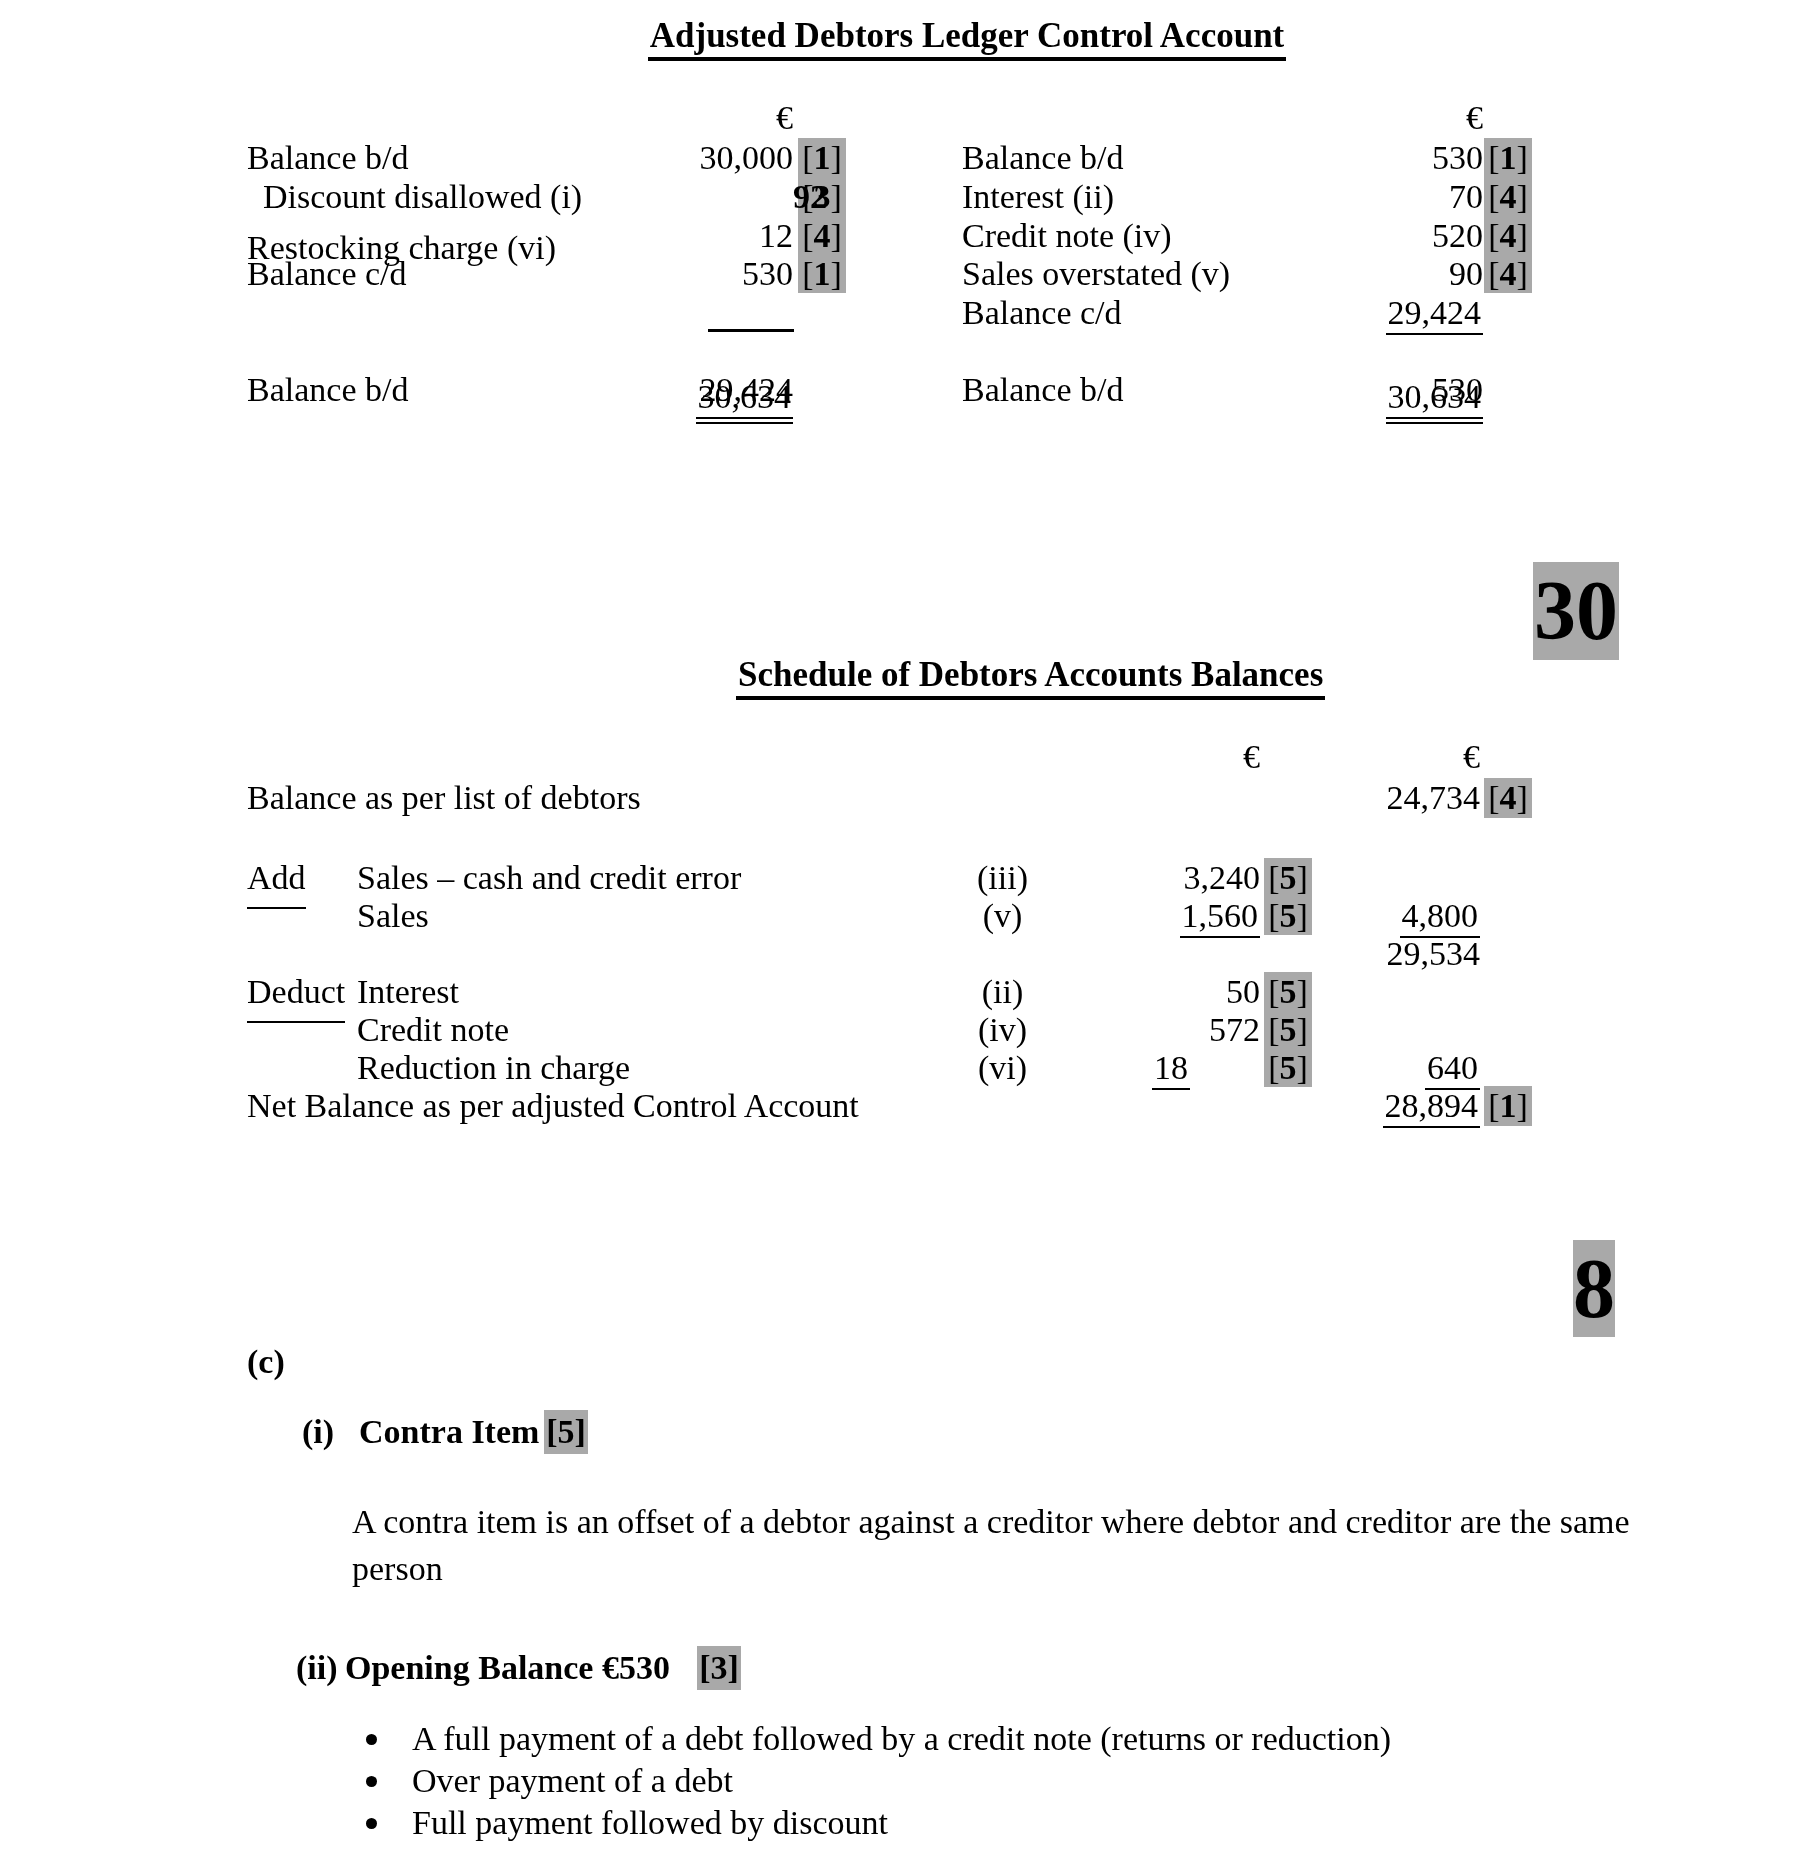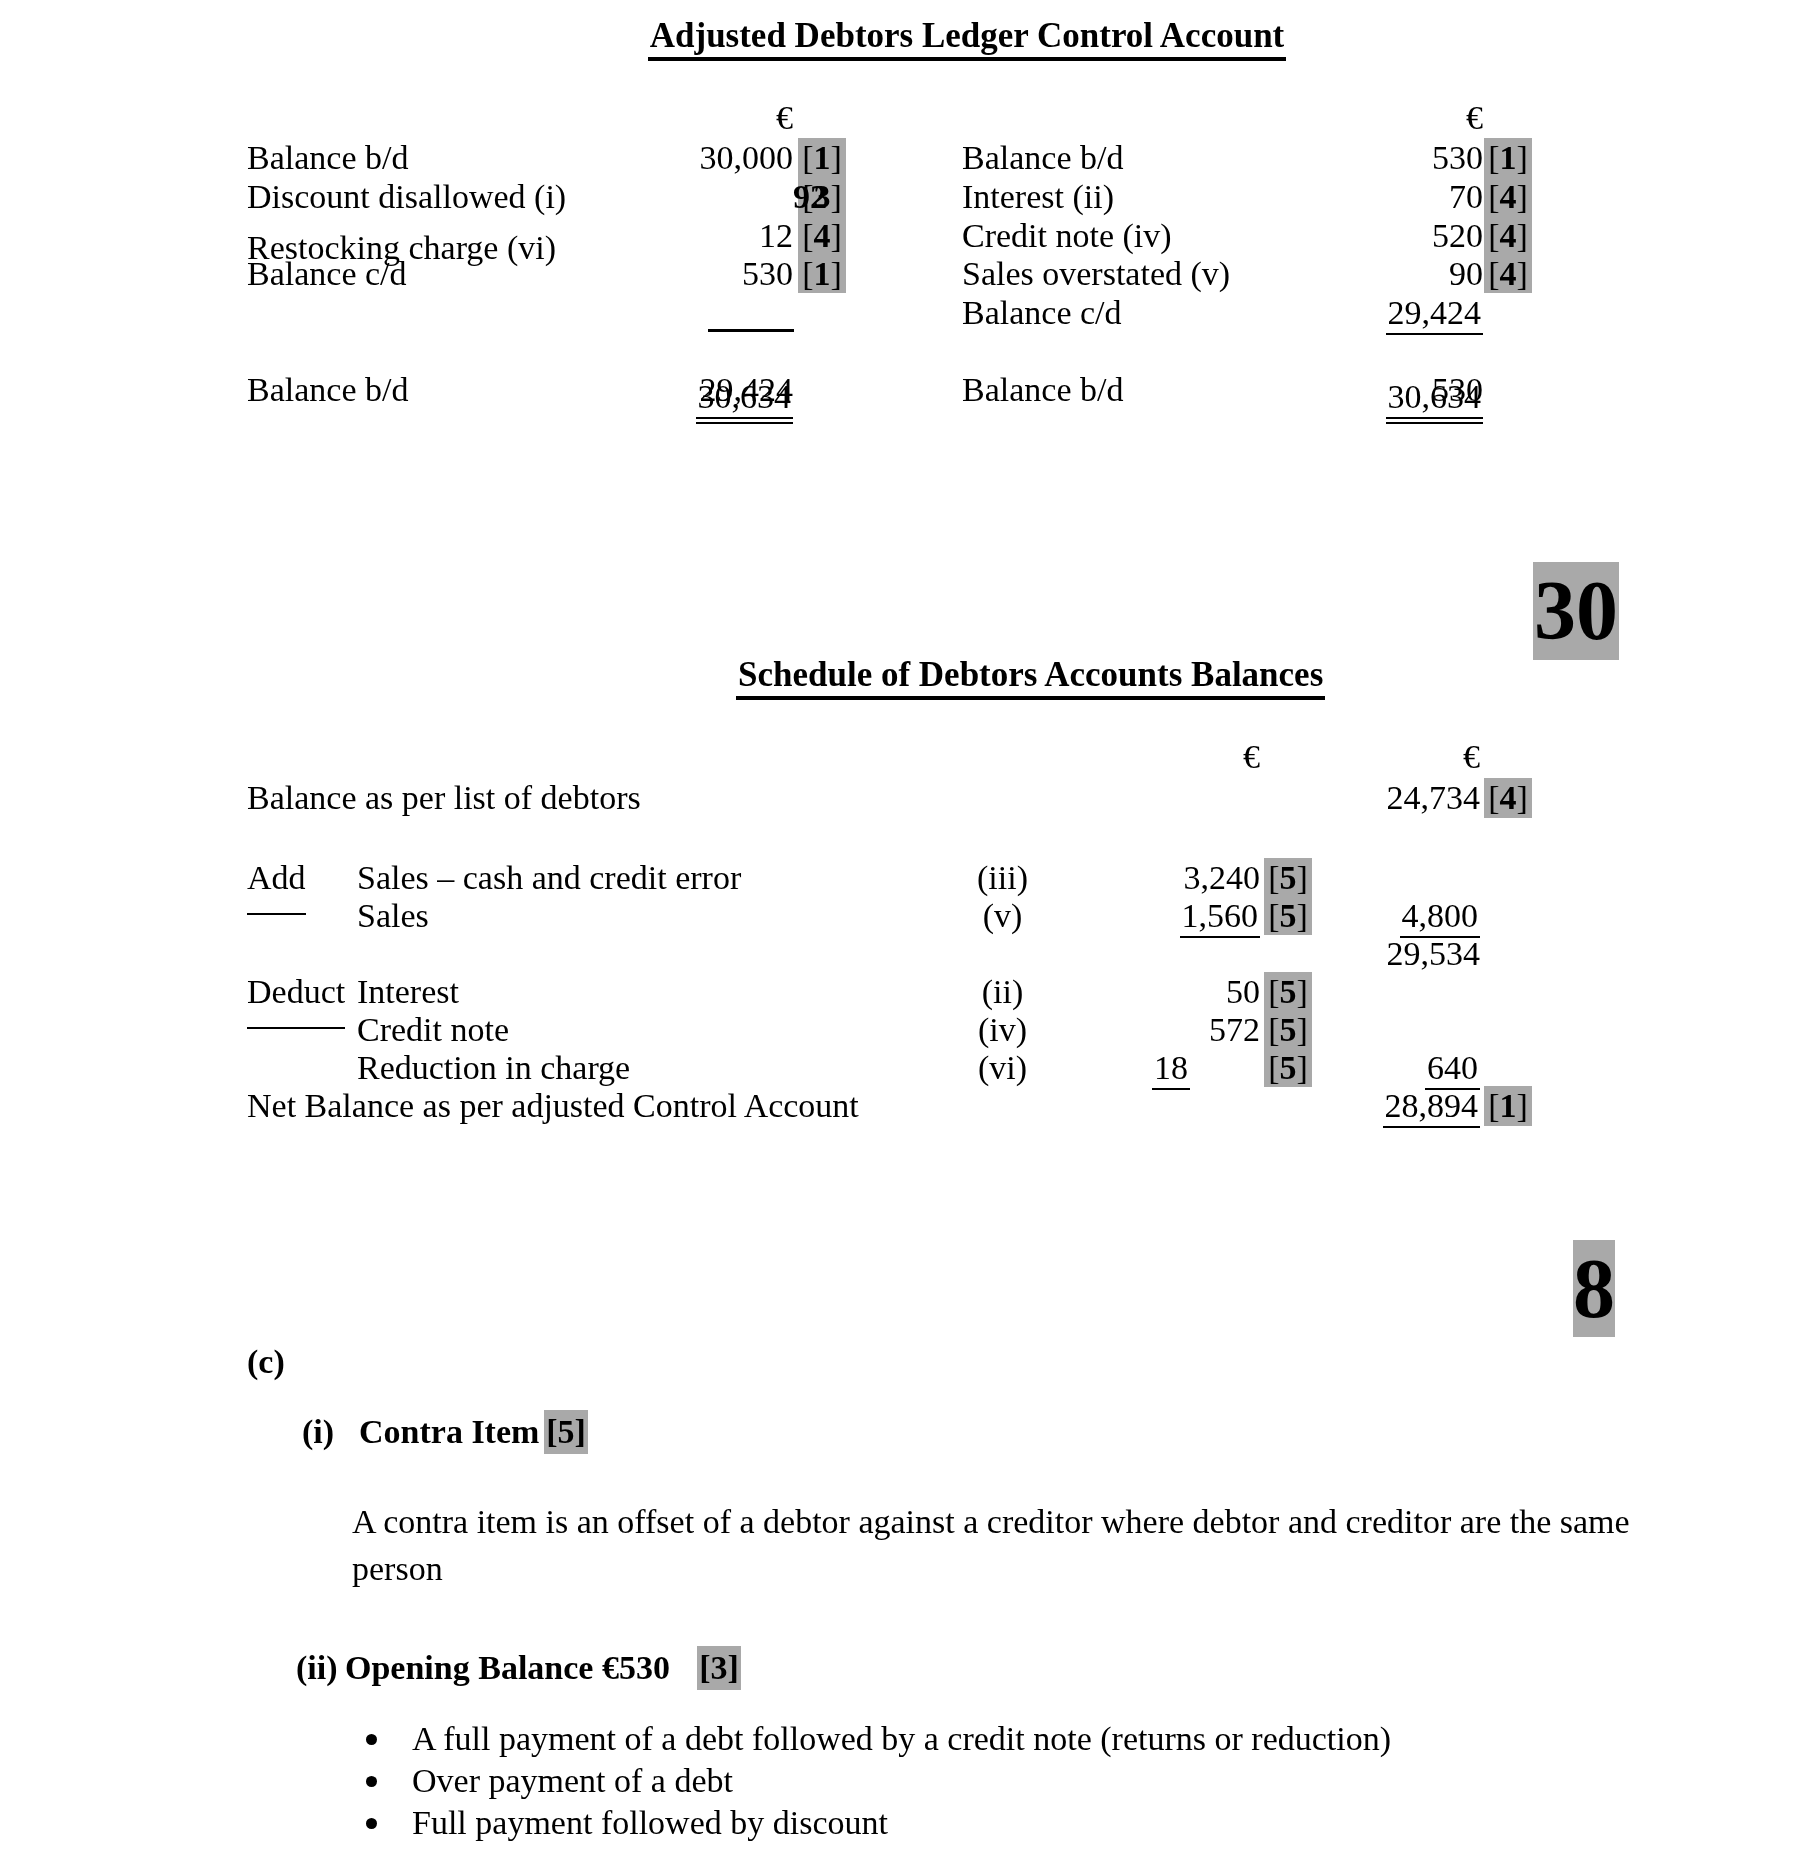--- a/index.html
+++ b/index.html
@@ -10,21 +10,21 @@
   }
   .abs{position:absolute;white-space:nowrap;line-height:39px;}
   .r{text-align:right;}
   .c{text-align:center;}
   .b{font-weight:bold;}
   .title{font-size:35px;font-weight:bold;text-align:center;}
   .title > span{display:inline-block;border-bottom:4px solid #000;padding:0 2px 2px 2px;}
   .u1{display:inline-block;border-bottom:2px solid #000;padding:0 2px 1px 2px;}
   .u2{display:inline-block;position:relative;border-bottom:2px solid #000;padding:0 2px 1px 2px;margin-top:46px;}
   .u2::after{content:"";position:absolute;left:0;right:0;bottom:-7px;border-bottom:2px solid #000;}
-  .uw{display:inline-block;border-bottom:2px solid #000;padding-bottom:16px;text-align:center;}
+  .uw{display:inline-block;border-bottom:2px solid #000;padding-bottom:10px;text-align:center;}
   .hl{position:absolute;background:#a9a9a9;}
   .mk{display:inline-block;}
   .mk::before{content:"[";}
   .mk::after{content:"]";}
   .mk > span{font-weight:bold;}
   .badge{position:absolute;background:#a9a9a9;text-align:center;font-weight:bold;}
   .badge > span{display:block;}
   .rule{position:absolute;background:#000;}
   .bullet{position:absolute;padding-left:46px;line-height:39px;white-space:nowrap;}
   .dot{position:absolute;left:0;top:15px;width:11px;height:11px;border-radius:50%;background:#000;}
@@ -39,21 +39,21 @@
 <div class="abs r" style="left:615px;top:98px;width:178px;padding-right:28px;">€</div>
 <div class="abs r" style="left:1305px;top:98px;width:178px;padding-right:21px;">€</div>
 
 <div class="hl" style="left:798px;top:138px;width:48px;height:155px;"></div>
 <div class="hl" style="left:1484px;top:138px;width:48px;height:155px;"></div>
 
 <div class="abs" style="left:247px;top:138px;width:360px;">Balance b/d</div>
 <div class="abs r" style="left:615px;top:138px;width:178px;">30,000</div>
 <div class="abs c" style="left:798px;top:138px;width:48px;"><span class="mk"><span>1</span></span></div>
 
-<div class="abs" style="left:247px;top:177px;width:360px;">Discount disallowed (i)</div>
+<div class="abs" style="left:263px;top:177px;width:360px;">Discount disallowed (i)</div>
 <div class="abs r" style="left:649px;top:177px;width:178px;font-weight:bold;">92</div>
 <div class="abs c" style="left:798px;top:177px;width:48px;"><span class="mk"><span>3</span></span></div>
 
 <div class="abs" style="left:247px;top:228px;width:360px;">Restocking charge (vi)</div>
 <div class="abs r" style="left:615px;top:216px;width:178px;">12</div>
 <div class="abs c" style="left:798px;top:216px;width:48px;"><span class="mk"><span>4</span></span></div>
 
 <div class="abs" style="left:247px;top:254px;width:360px;">Balance c/d</div>
 <div class="abs r" style="left:615px;top:254px;width:178px;">530</div>
 <div class="abs c" style="left:798px;top:254px;width:48px;"><span class="mk"><span>1</span></span></div>

